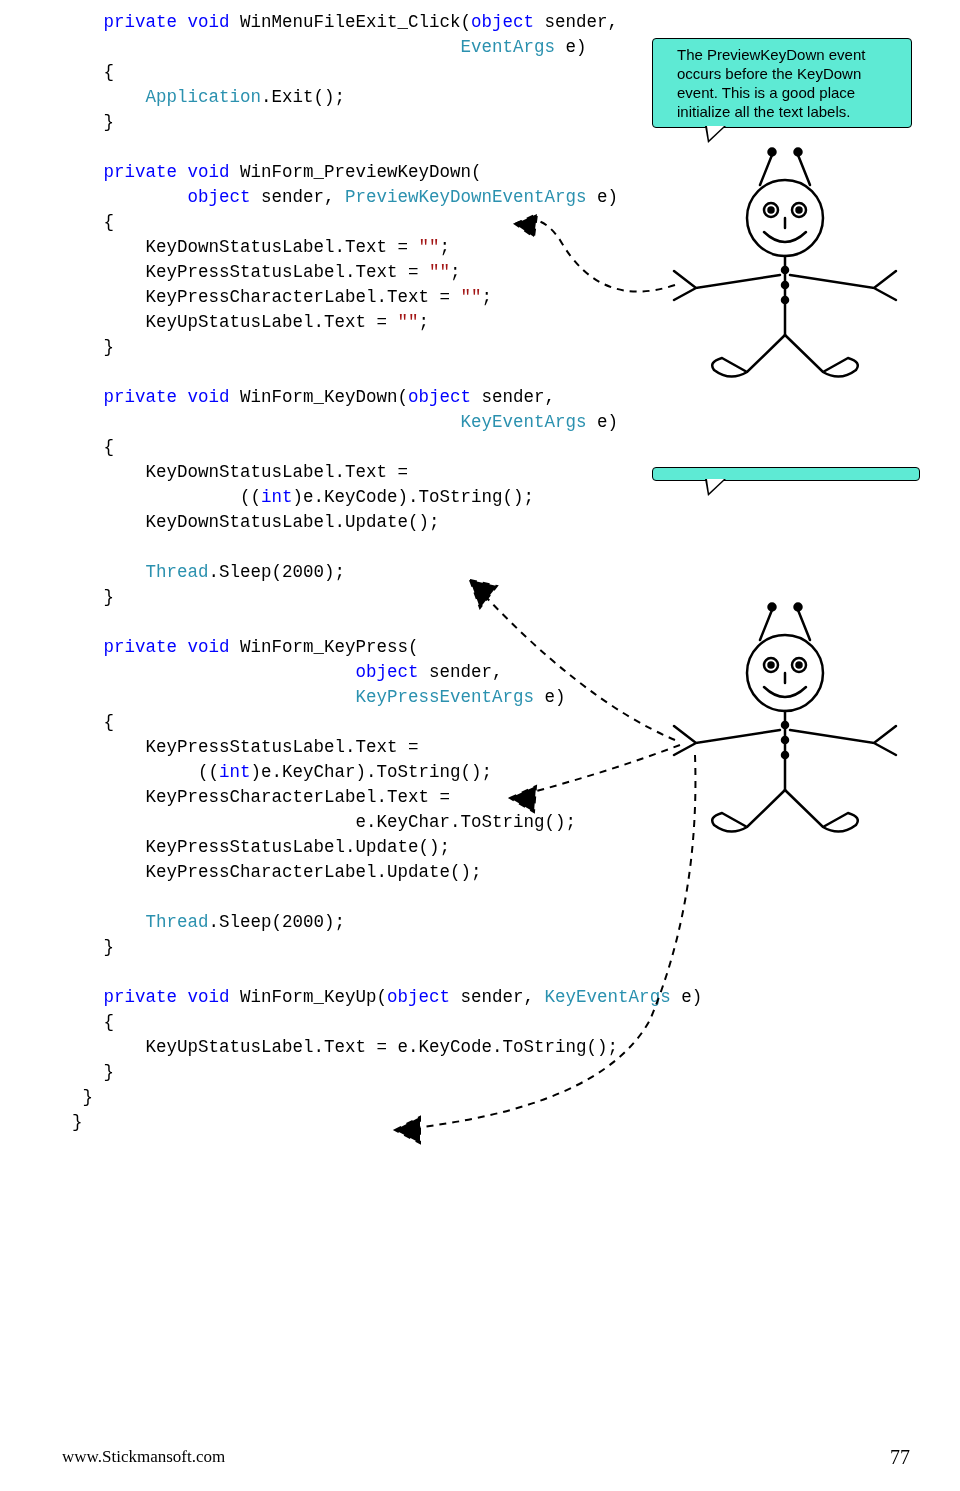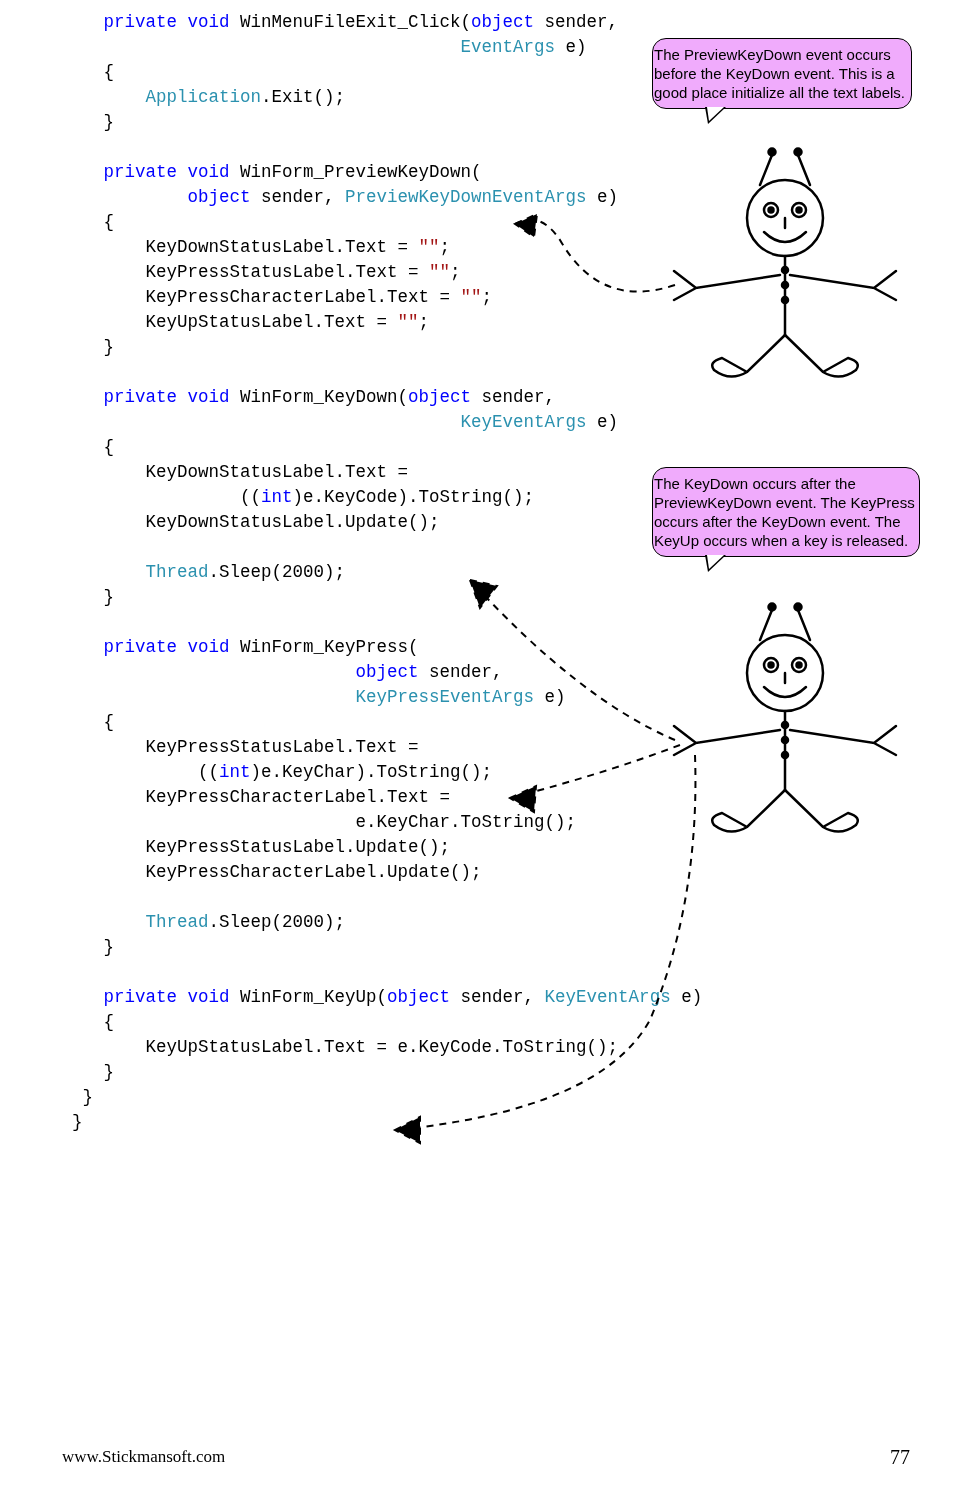--- a/index.html
+++ b/index.html
@@ -46,26 +46,26 @@
   .footer-right {
     position: absolute;
     right: 50px;
     bottom: 22px;
     font-family: "Times New Roman", serif;
     font-size: 20px;
   }
   .bubble {
     position: absolute;
     border: 1.5px solid #000;
-    border-radius: 14px;
-    background: #f0abfc;
+    border-radius: 4px;
+    background: #5eead4;
     font-family: Verdana, Arial, sans-serif;
     font-size: 15px;
     line-height: 19px;
-    padding: 6px 1px;
+    padding: 6px 24px;
     box-sizing: border-box;
   }
   .bubble .tail {
     position: absolute;
     width: 0;
     height: 0;
   }
   .tail-down {
     bottom: -16px;
     left: 52px;
@@ -146,21 +146,20 @@
    <span>}</span>
  <span>}</span>
 <span>}</span></div>
 
 <div class="bubble" style="left:652px; top:38px; width:260px;">
   <span>The PreviewKeyDown event occurs before the KeyDown event. This is a good place initialize all the text labels.</span>
   <div class="tail tail-down"></div>
 </div>
 
 <div class="bubble" style="left:652px; top:467px; width:268px;">
-  <span>The KeyDown occurs after the PreviewKeyDown event. The KeyPress occurs after the KeyDown event. The KeyUp occurs when a key is released.</span>
   <div class="tail tail-down"></div>
 </div>
 
 <svg class="stickman" style="left:652px; top:140px;" width="275" height="260" viewBox="0 0 275 260">
   <g stroke="#000" stroke-width="2.5" fill="#fff" stroke-linecap="round">
     <line x1="120" y1="15" x2="108" y2="45"></line>
         <circle cx="120" cy="12" r="3.5" fill="#000"></circle>
     <line x1="146" y1="15" x2="158" y2="45"></line>
         <circle cx="146" cy="12" r="3.5" fill="#000"></circle>
     <circle cx="133" cy="78" r="38"></circle>

